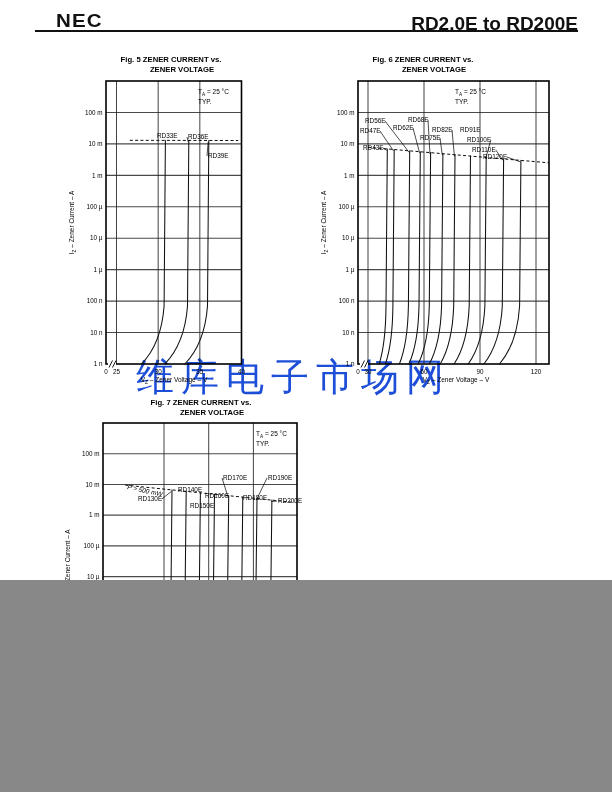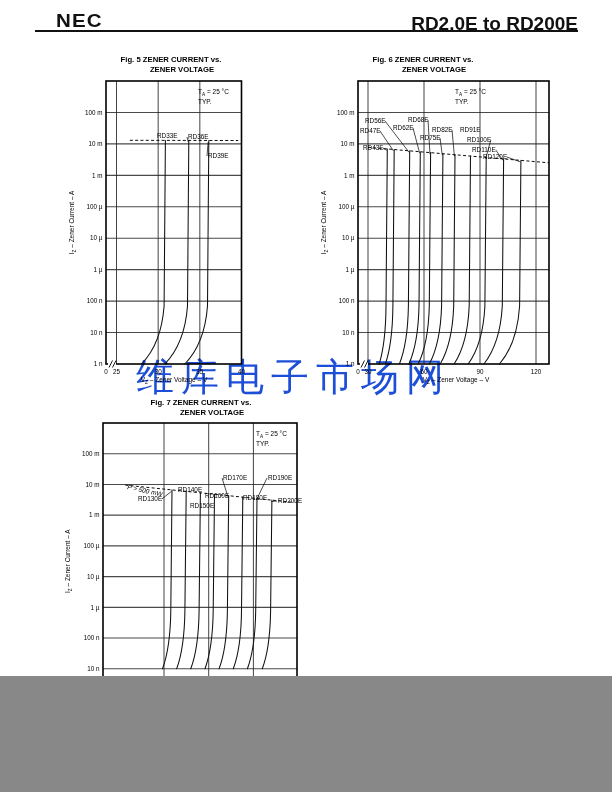--- a/index.html
+++ b/index.html
@@ -1,17 +1,17 @@
 <!DOCTYPE html>
 <html><head>
 <meta charset="utf-8">
 <style>
   html,body{margin:0;padding:0;background:#888;}
   .page{
-    position:relative; width:612px; height:676px; background:#ffffff;
+    position:relative; width:612px; height:580px; background:#ffffff;
     font-family:"Liberation Sans", sans-serif; overflow:hidden; margin:0 auto;
   }
   .hdr-logo{
     position:absolute; left:56px; top:10px; font-size:19px; font-weight:bold;
     letter-spacing:1px; transform:scaleX(1.08); transform-origin:left; color:#111;
   }
   .hdr-title{
     position:absolute; right:34px; top:13px; font-size:19px; font-weight:bold; color:#111;
   }
   .hdr-rule{

